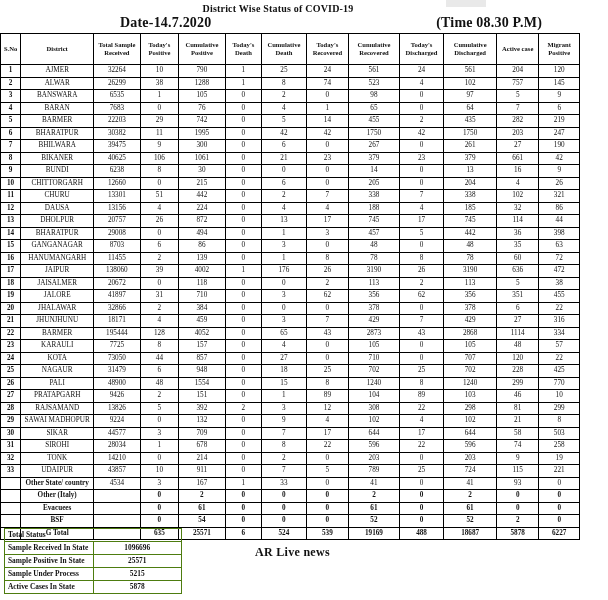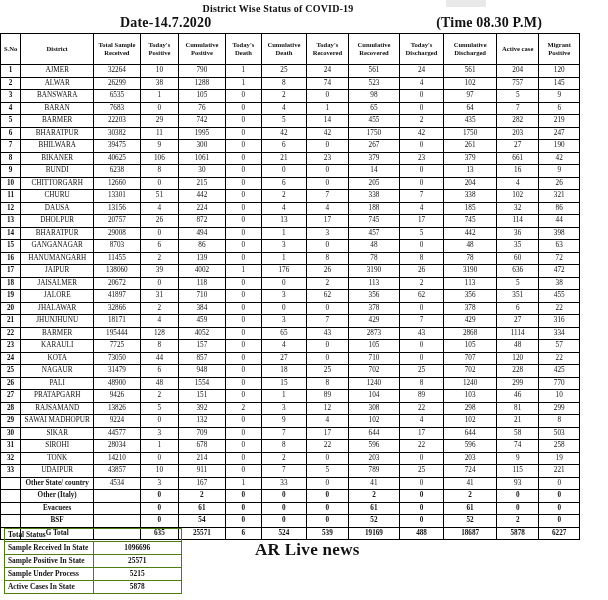--- a/index.html
+++ b/index.html
@@ -73,21 +73,21 @@
     height:12px;
     line-height:12px;
     padding:0 3px;
     font-weight:bold;
   }
   table.status td.val{text-align:center;width:56px;}
   .brand{
     position:absolute;
     left:255px;
     bottom:40px;
-    font-size:17px;
+    font-size:12px;
     font-weight:bold;
     font-family:"Liberation Serif", serif;
     letter-spacing:.3px;
   }
   .topsmudge{
     position:absolute;right:70px;top:0px;width:40px;height:7px;
     background:#e9e9e9;
   }
 </style>
 </head>

